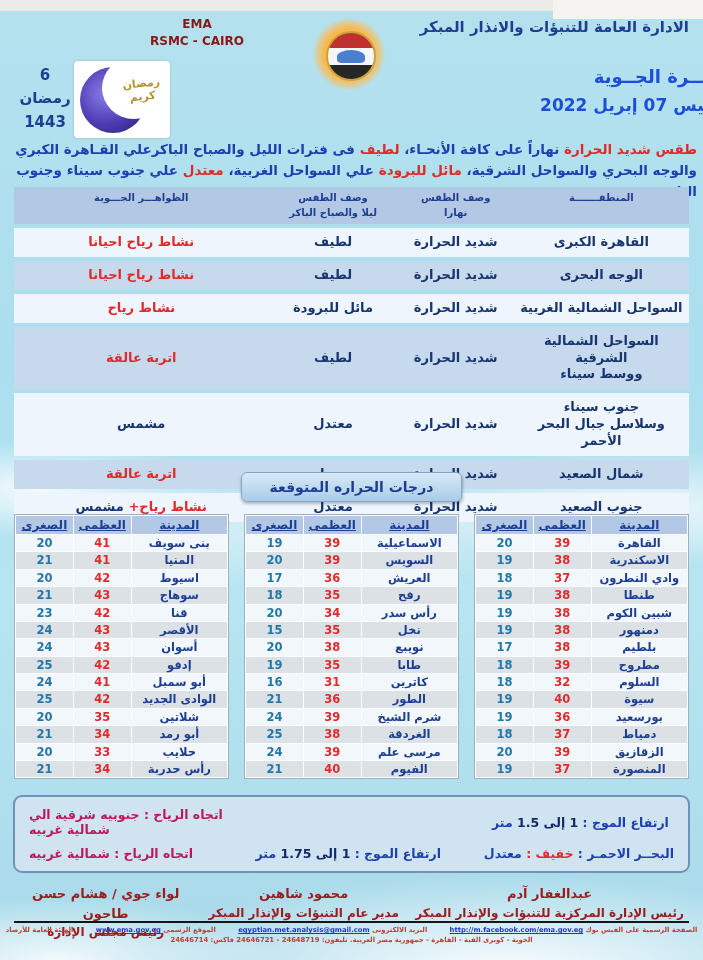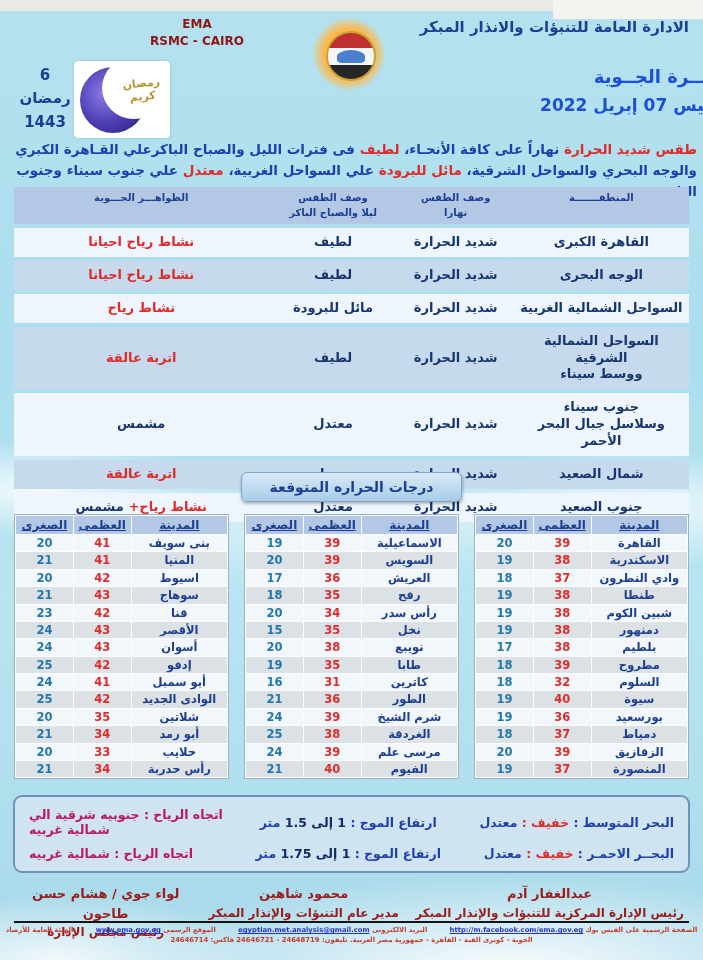--- a/index.html
+++ b/index.html
@@ -427,21 +427,20 @@
           <td class="city">رأس حدربة</td>
           <td class="max">34</td>
           <td class="min">21</td>
         </tr>
       </tbody>
     </table>
 </div>
 
 <div class="abs sea-box" dir="rtl">
     <div class="sea-row">
-      <div class="sea-name"><span class="c-blue">البحر المتوسط : </span><span class="c-red">خفيف : </span><span class="c-blue">معتدل</span></div>
       <div class="sea-wave"><span class="c-blue">ارتفاع الموج : </span><span class="c-navy">1 إلى 1.5 </span><span class="c-blue">متر</span></div>
       <div class="sea-wind">اتجاه الرياح : جنوبيه شرقية الي شمالية غربيه</div>
     </div>
     <div class="sea-row">
       <div class="sea-name"><span class="c-blue">البحــر الاحمـر : </span><span class="c-red">خفيف : </span><span class="c-blue">معتدل</span></div>
       <div class="sea-wave"><span class="c-blue">ارتفاع الموج : </span><span class="c-navy">1 إلى 1.75 </span><span class="c-blue">متر</span></div>
       <div class="sea-wind">اتجاه الرياح : شمالية غربيه</div>
     </div>
   </div>
 

